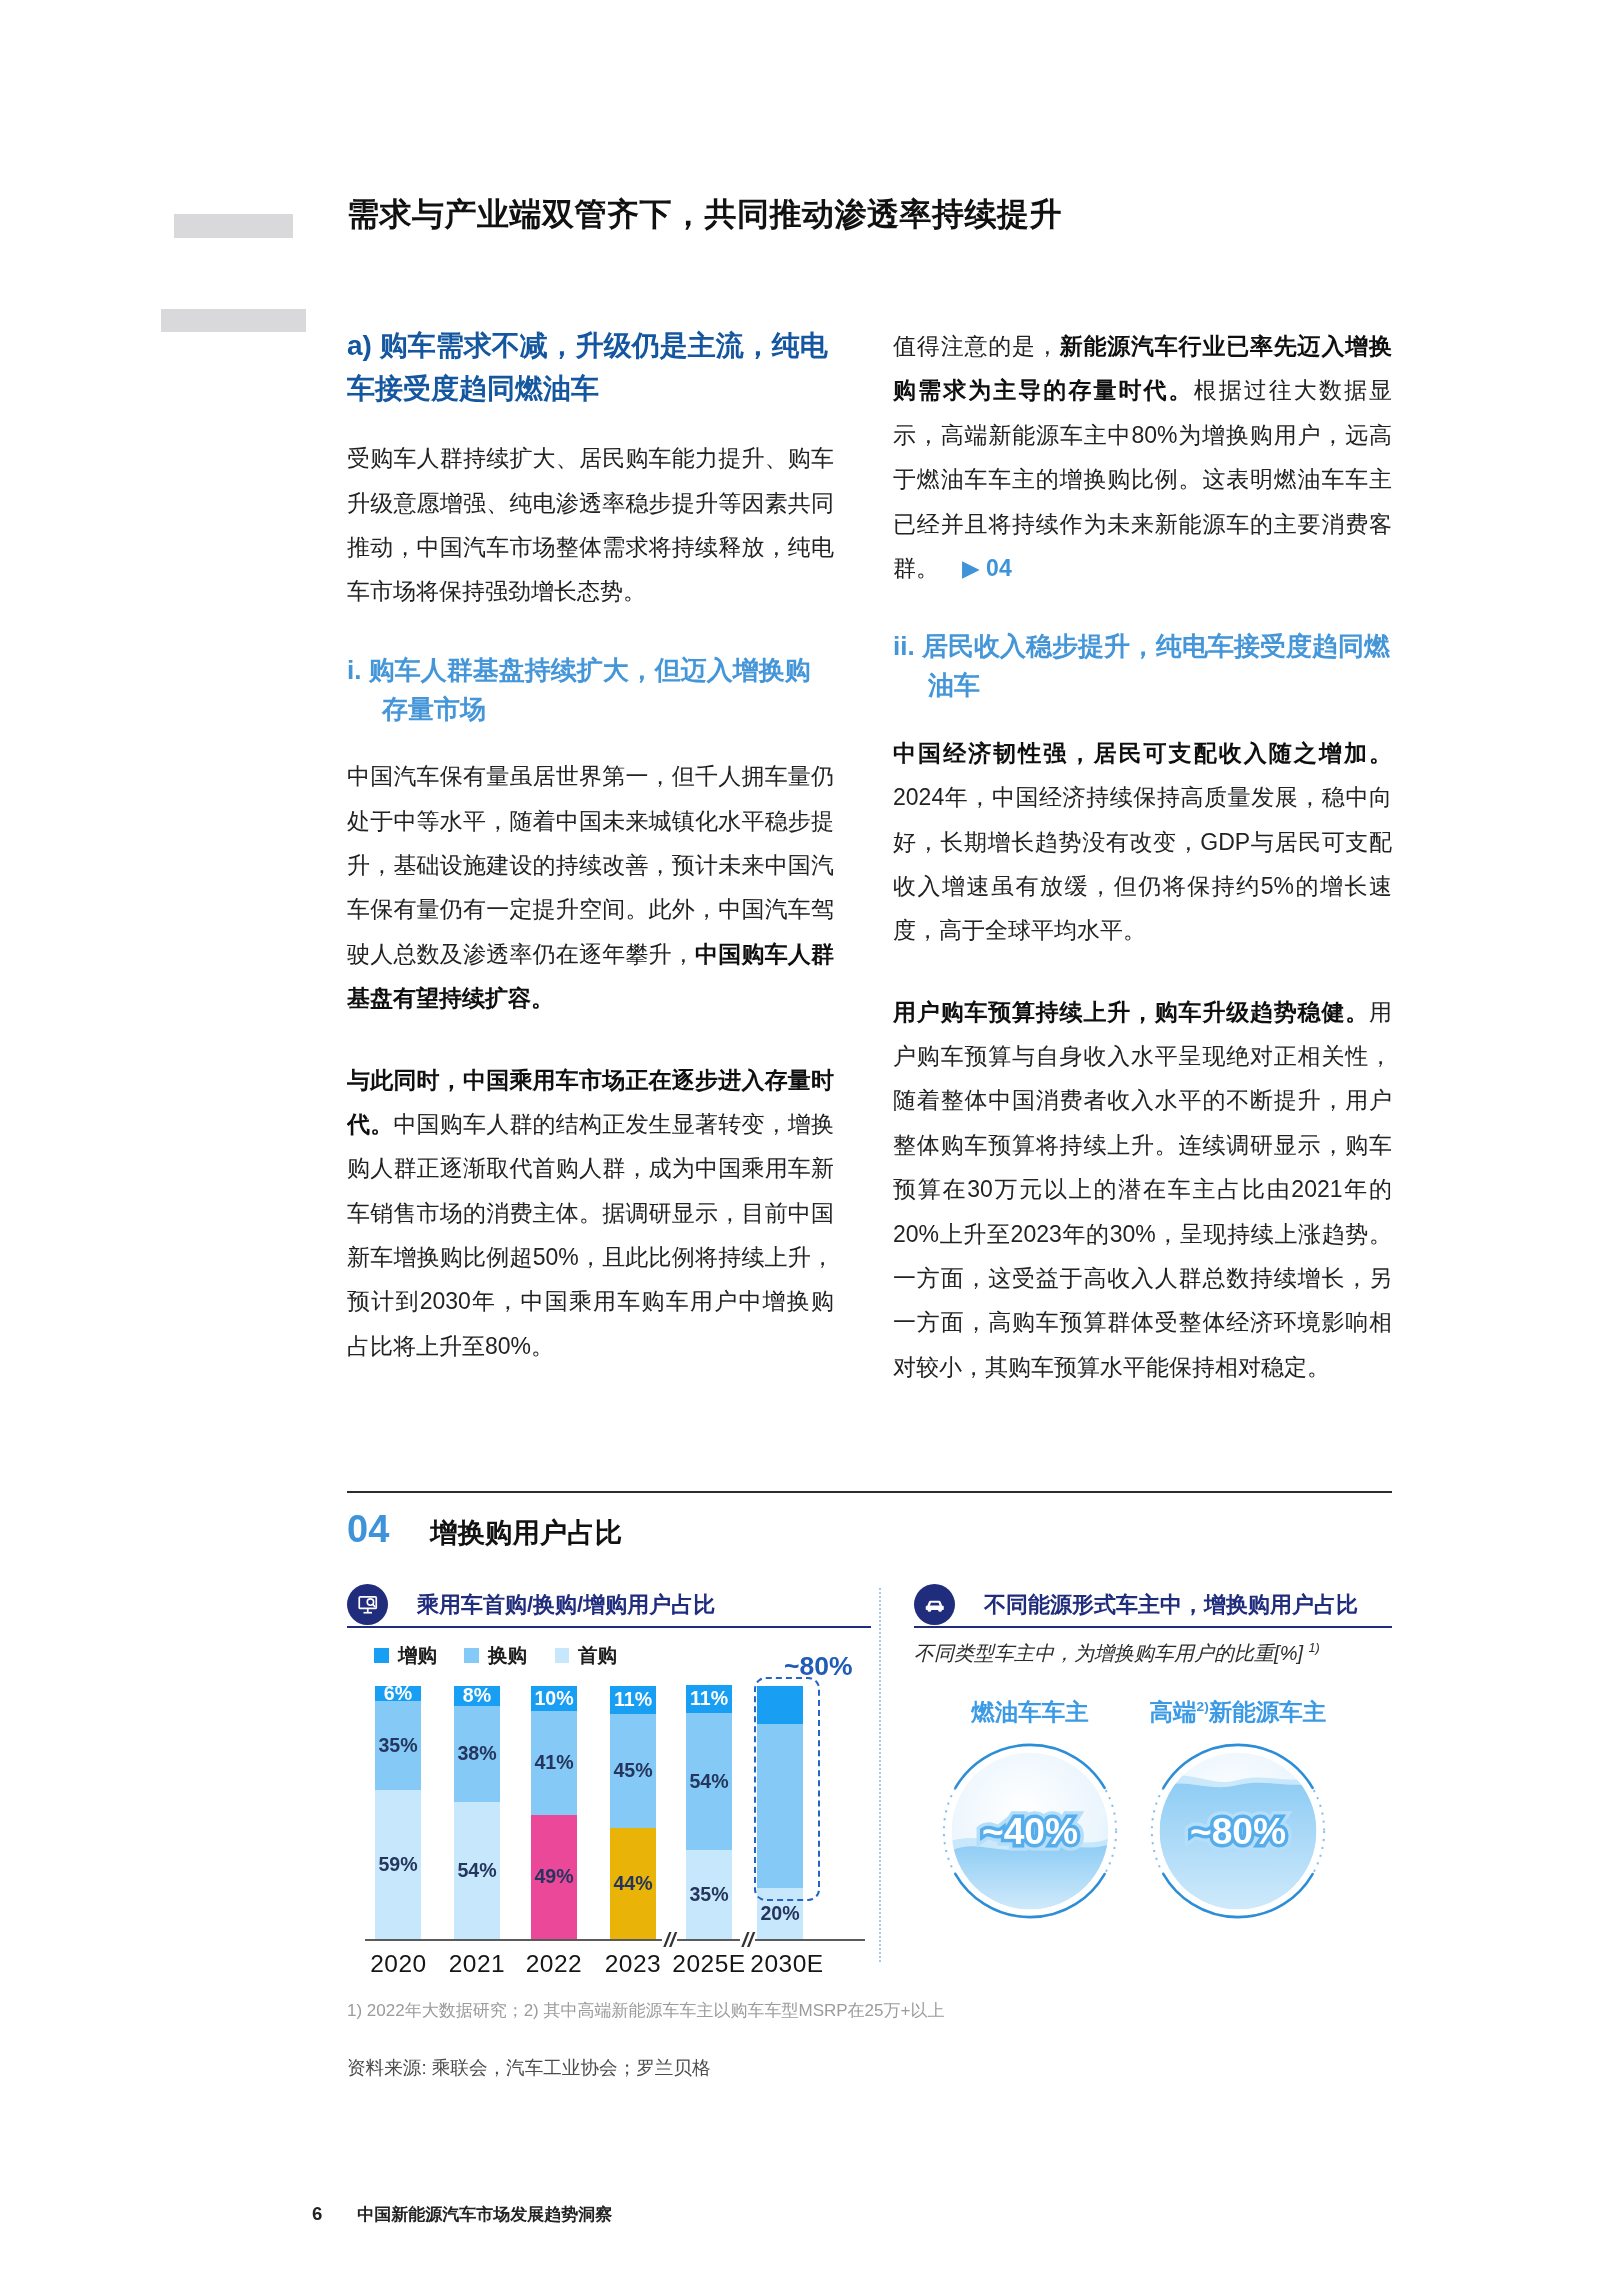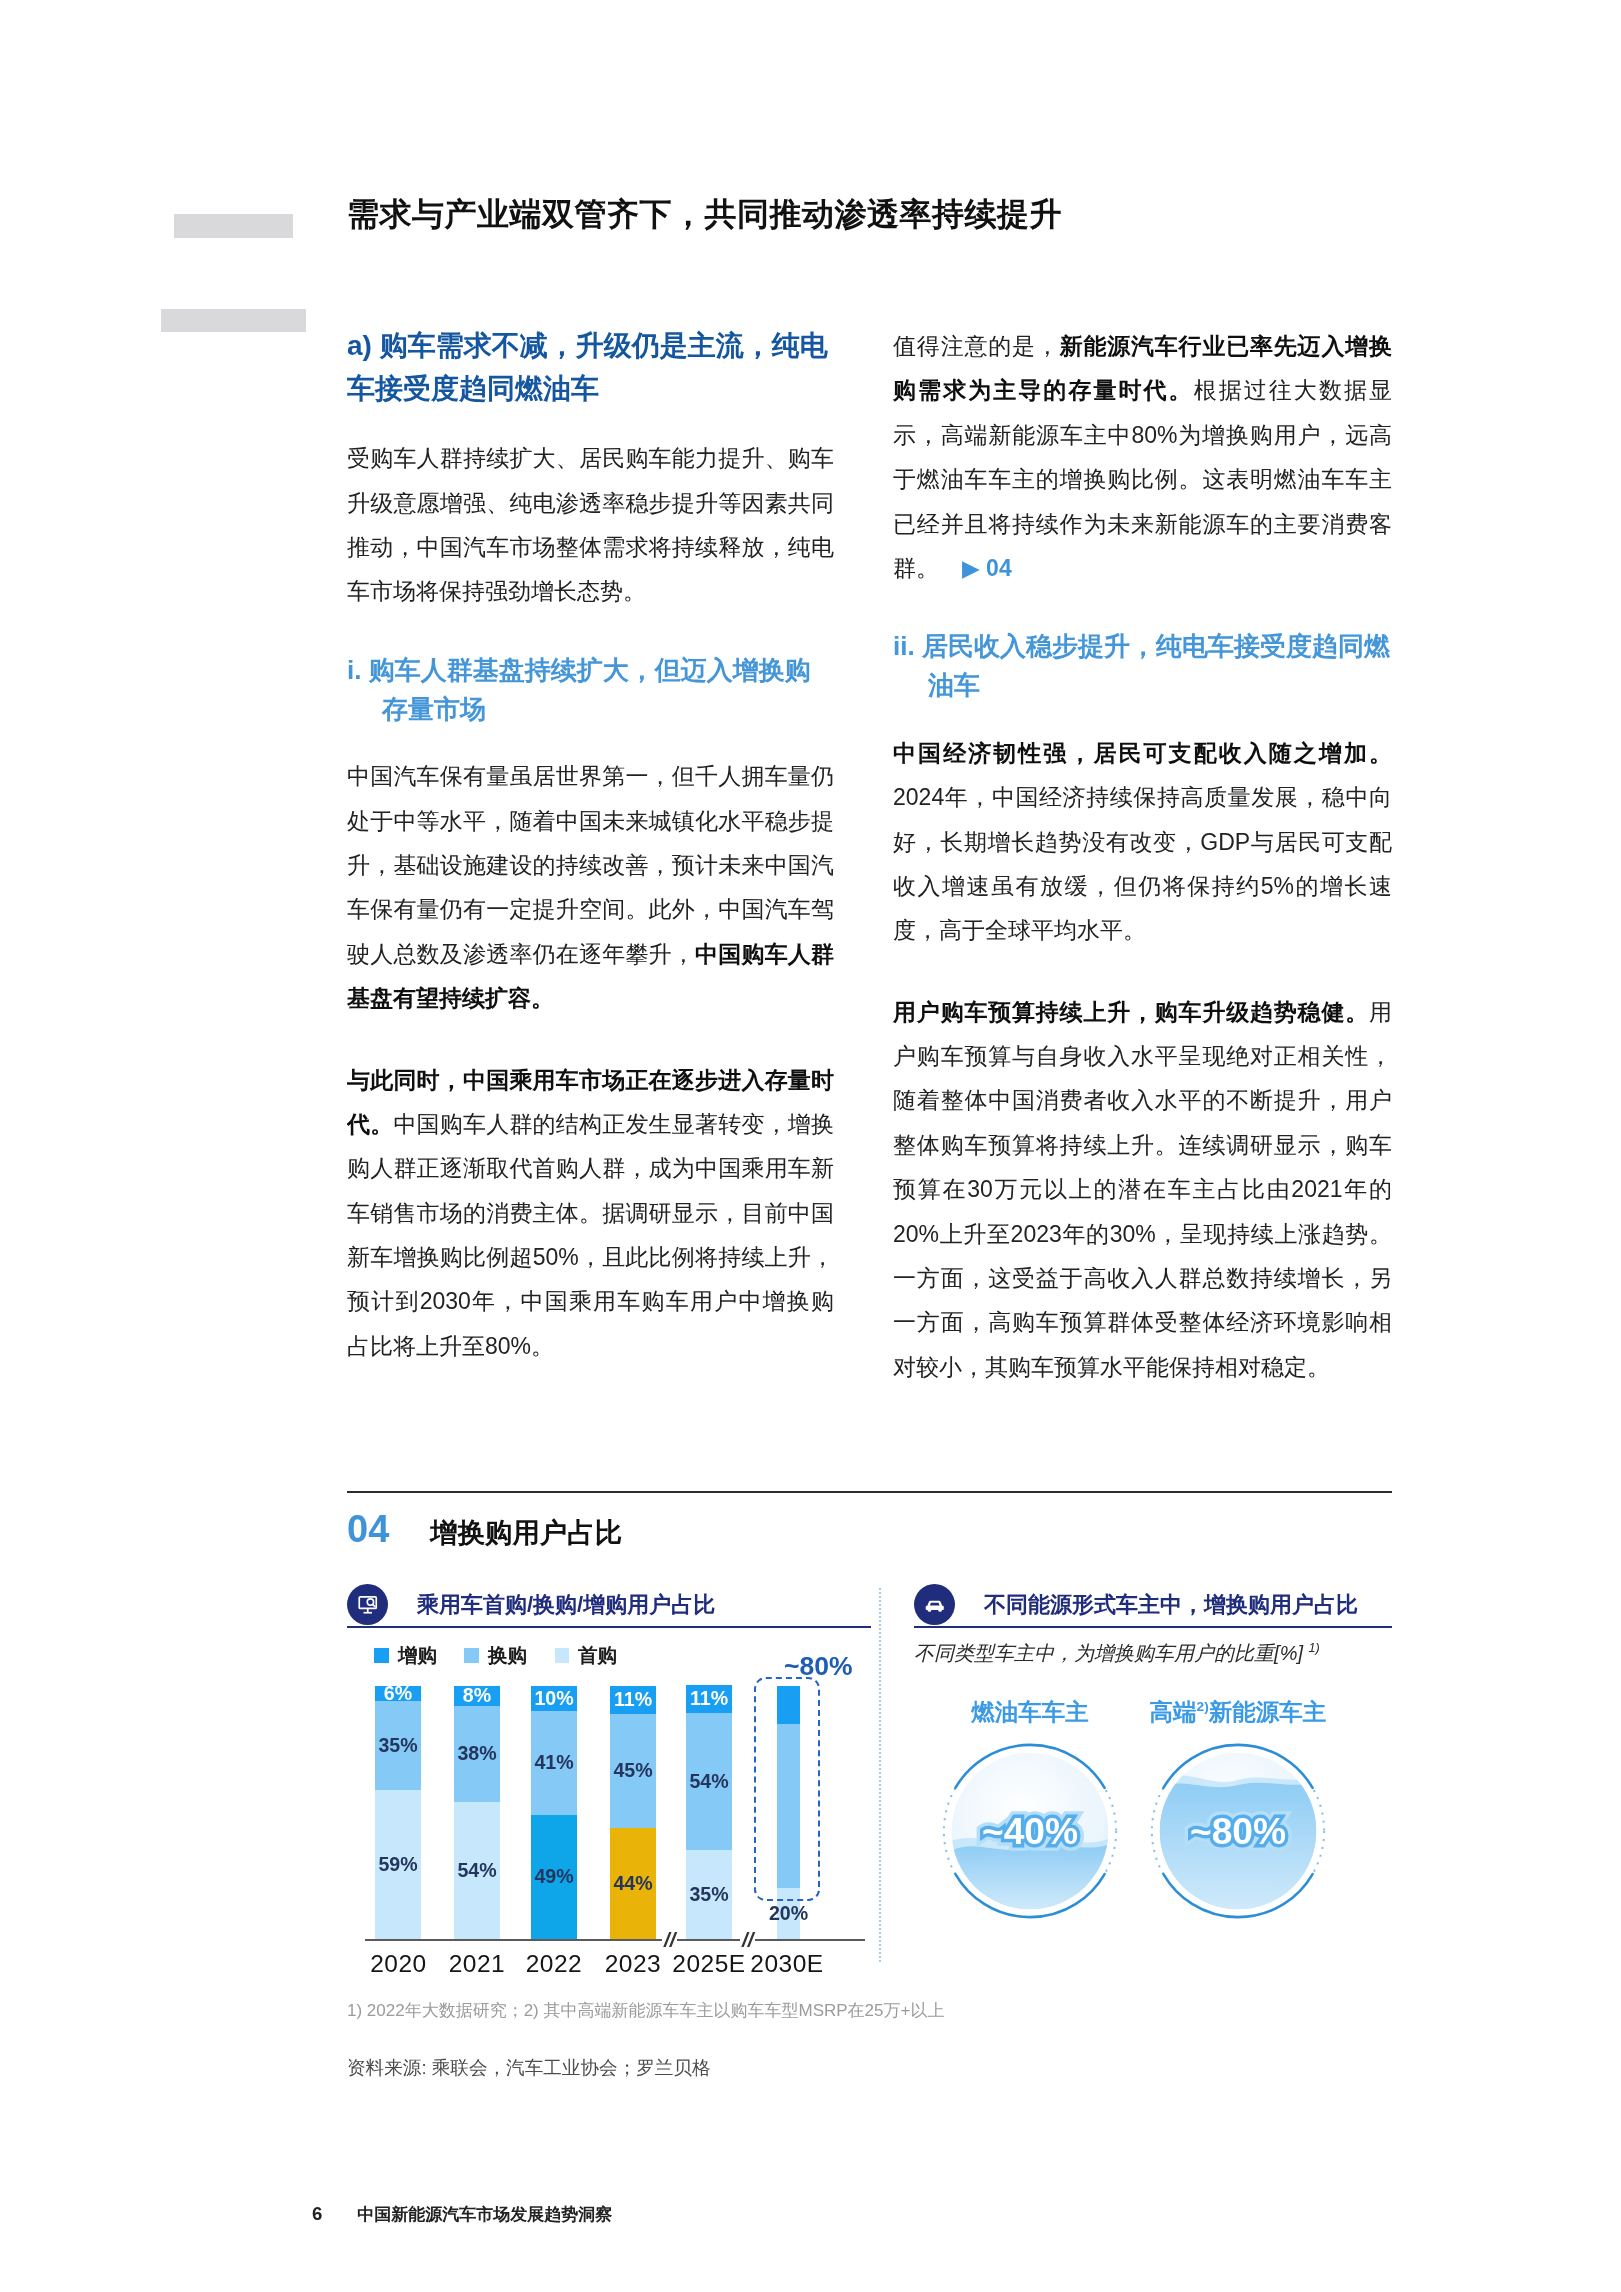--- a/index.html
+++ b/index.html
@@ -164,21 +164,21 @@
                 <span>54%</span>
               </div>
             </div>
             <div class="bar" style="left: 184px; width: 46px;">
               <div class="seg top" style="height: 25px; background: rgb(24, 158, 242);">
                 <span>10%</span>
               </div>
               <div class="seg" style="height: 104px; background: rgb(133, 201, 246);">
                 <span>41%</span>
               </div>
-              <div class="seg" style="height: 124px; background: #0ea5e9;">
+              <div class="seg" style="height: 124px; background: #ec4899;">
                 <span>49%</span>
               </div>
             </div>
             <div class="bar" style="left: 263px; width: 46px;">
               <div class="seg top" style="height: 28px; background: rgb(24, 158, 242);">
                 <span>11%</span>
               </div>
               <div class="seg" style="height: 114px; background: rgb(133, 201, 246);">
                 <span>45%</span>
               </div>
@@ -190,21 +190,21 @@
               <div class="seg top" style="height: 28px; background: rgb(24, 158, 242);">
                 <span>11%</span>
               </div>
               <div class="seg" style="height: 137px; background: rgb(133, 201, 246);">
                 <span>54%</span>
               </div>
               <div class="seg" style="height: 89px; background: rgb(199, 232, 252);">
                 <span>35%</span>
               </div>
             </div>
-            <div class="bar" style="left: 430px; width: 23px; border-radius: 17px;">
+            <div class="bar" style="left: 410px; width: 46px; border-radius: 17px;">
               <div class="seg top" style="height: 38px; background: rgb(24, 158, 242);"></div>
               <div class="seg" style="height: 164px; background: rgb(133, 201, 246);"></div>
               <div class="seg" style="height: 51px; background: rgb(199, 232, 252);">
                 <span>20%</span>
               </div>
             </div>
             <span class="axis-break" style="left: 315px;">//</span>
             <span class="axis-break" style="left: 393px;">//</span>
             <div class="anno-box" style="left: 407px; top: -8.8px; width: 62px; height: 220px;"></div>
             <div class="anno-label" style="left: 437px; top: -35px;">~80%</div>

